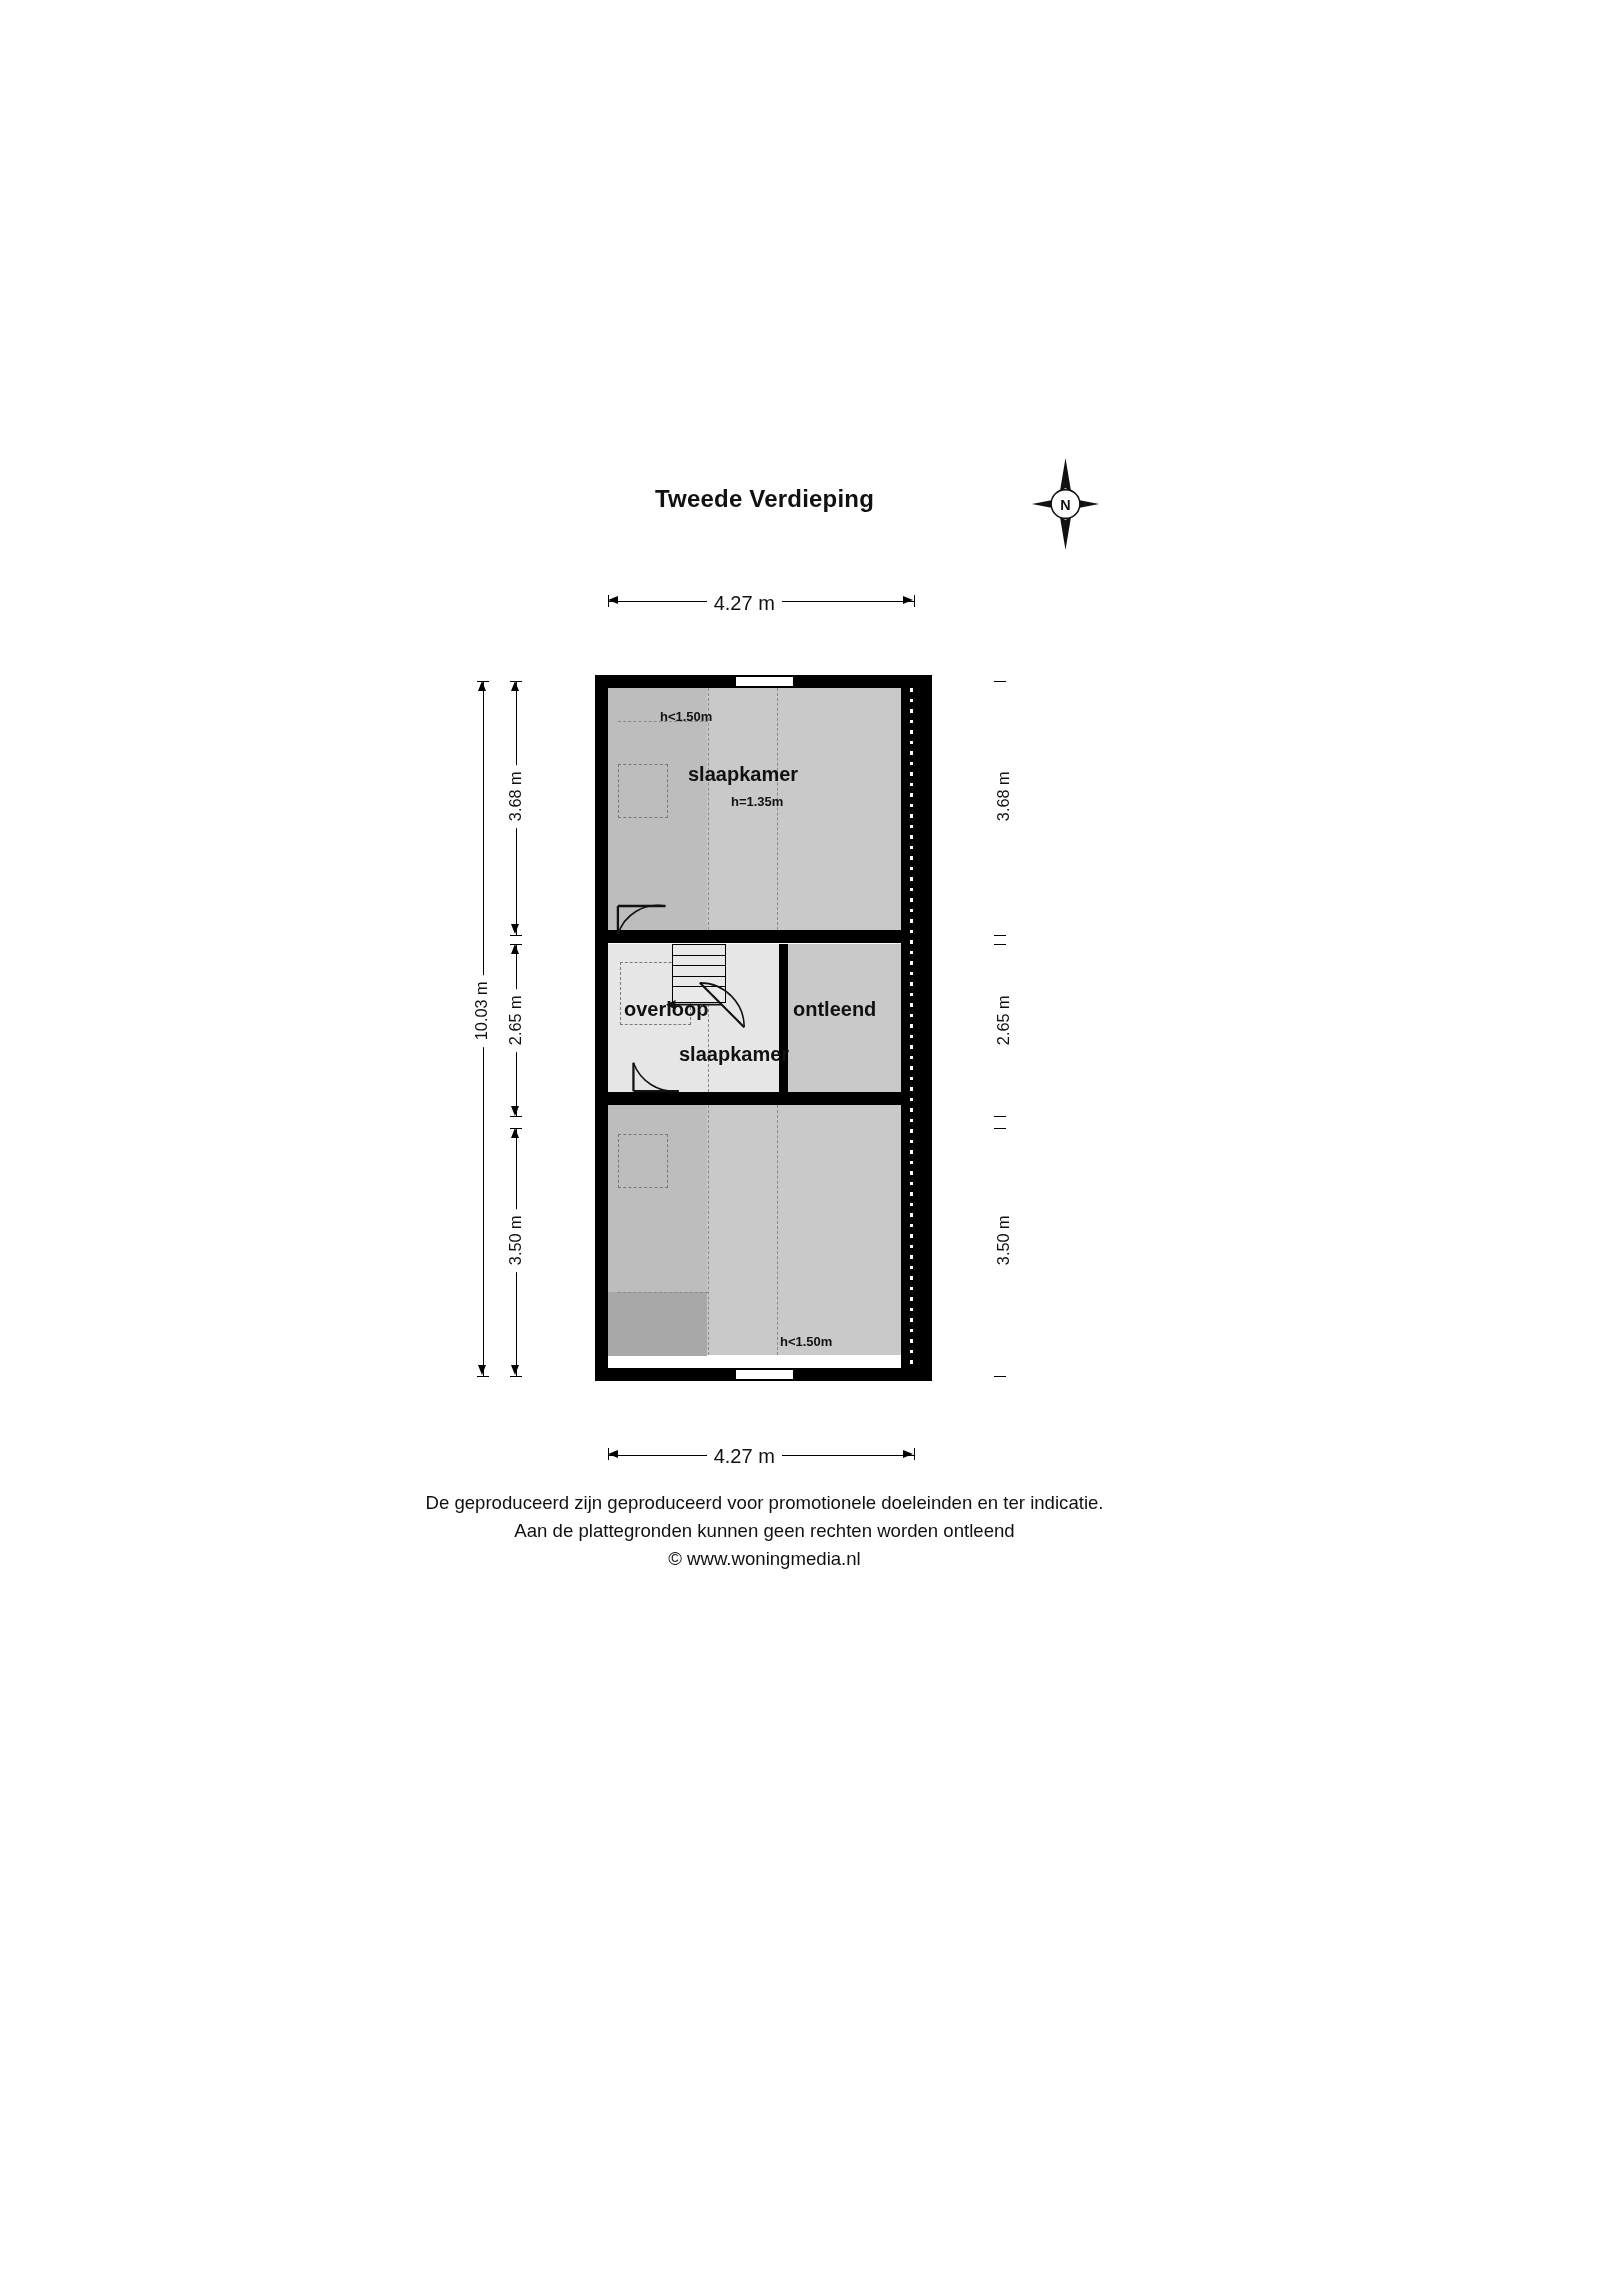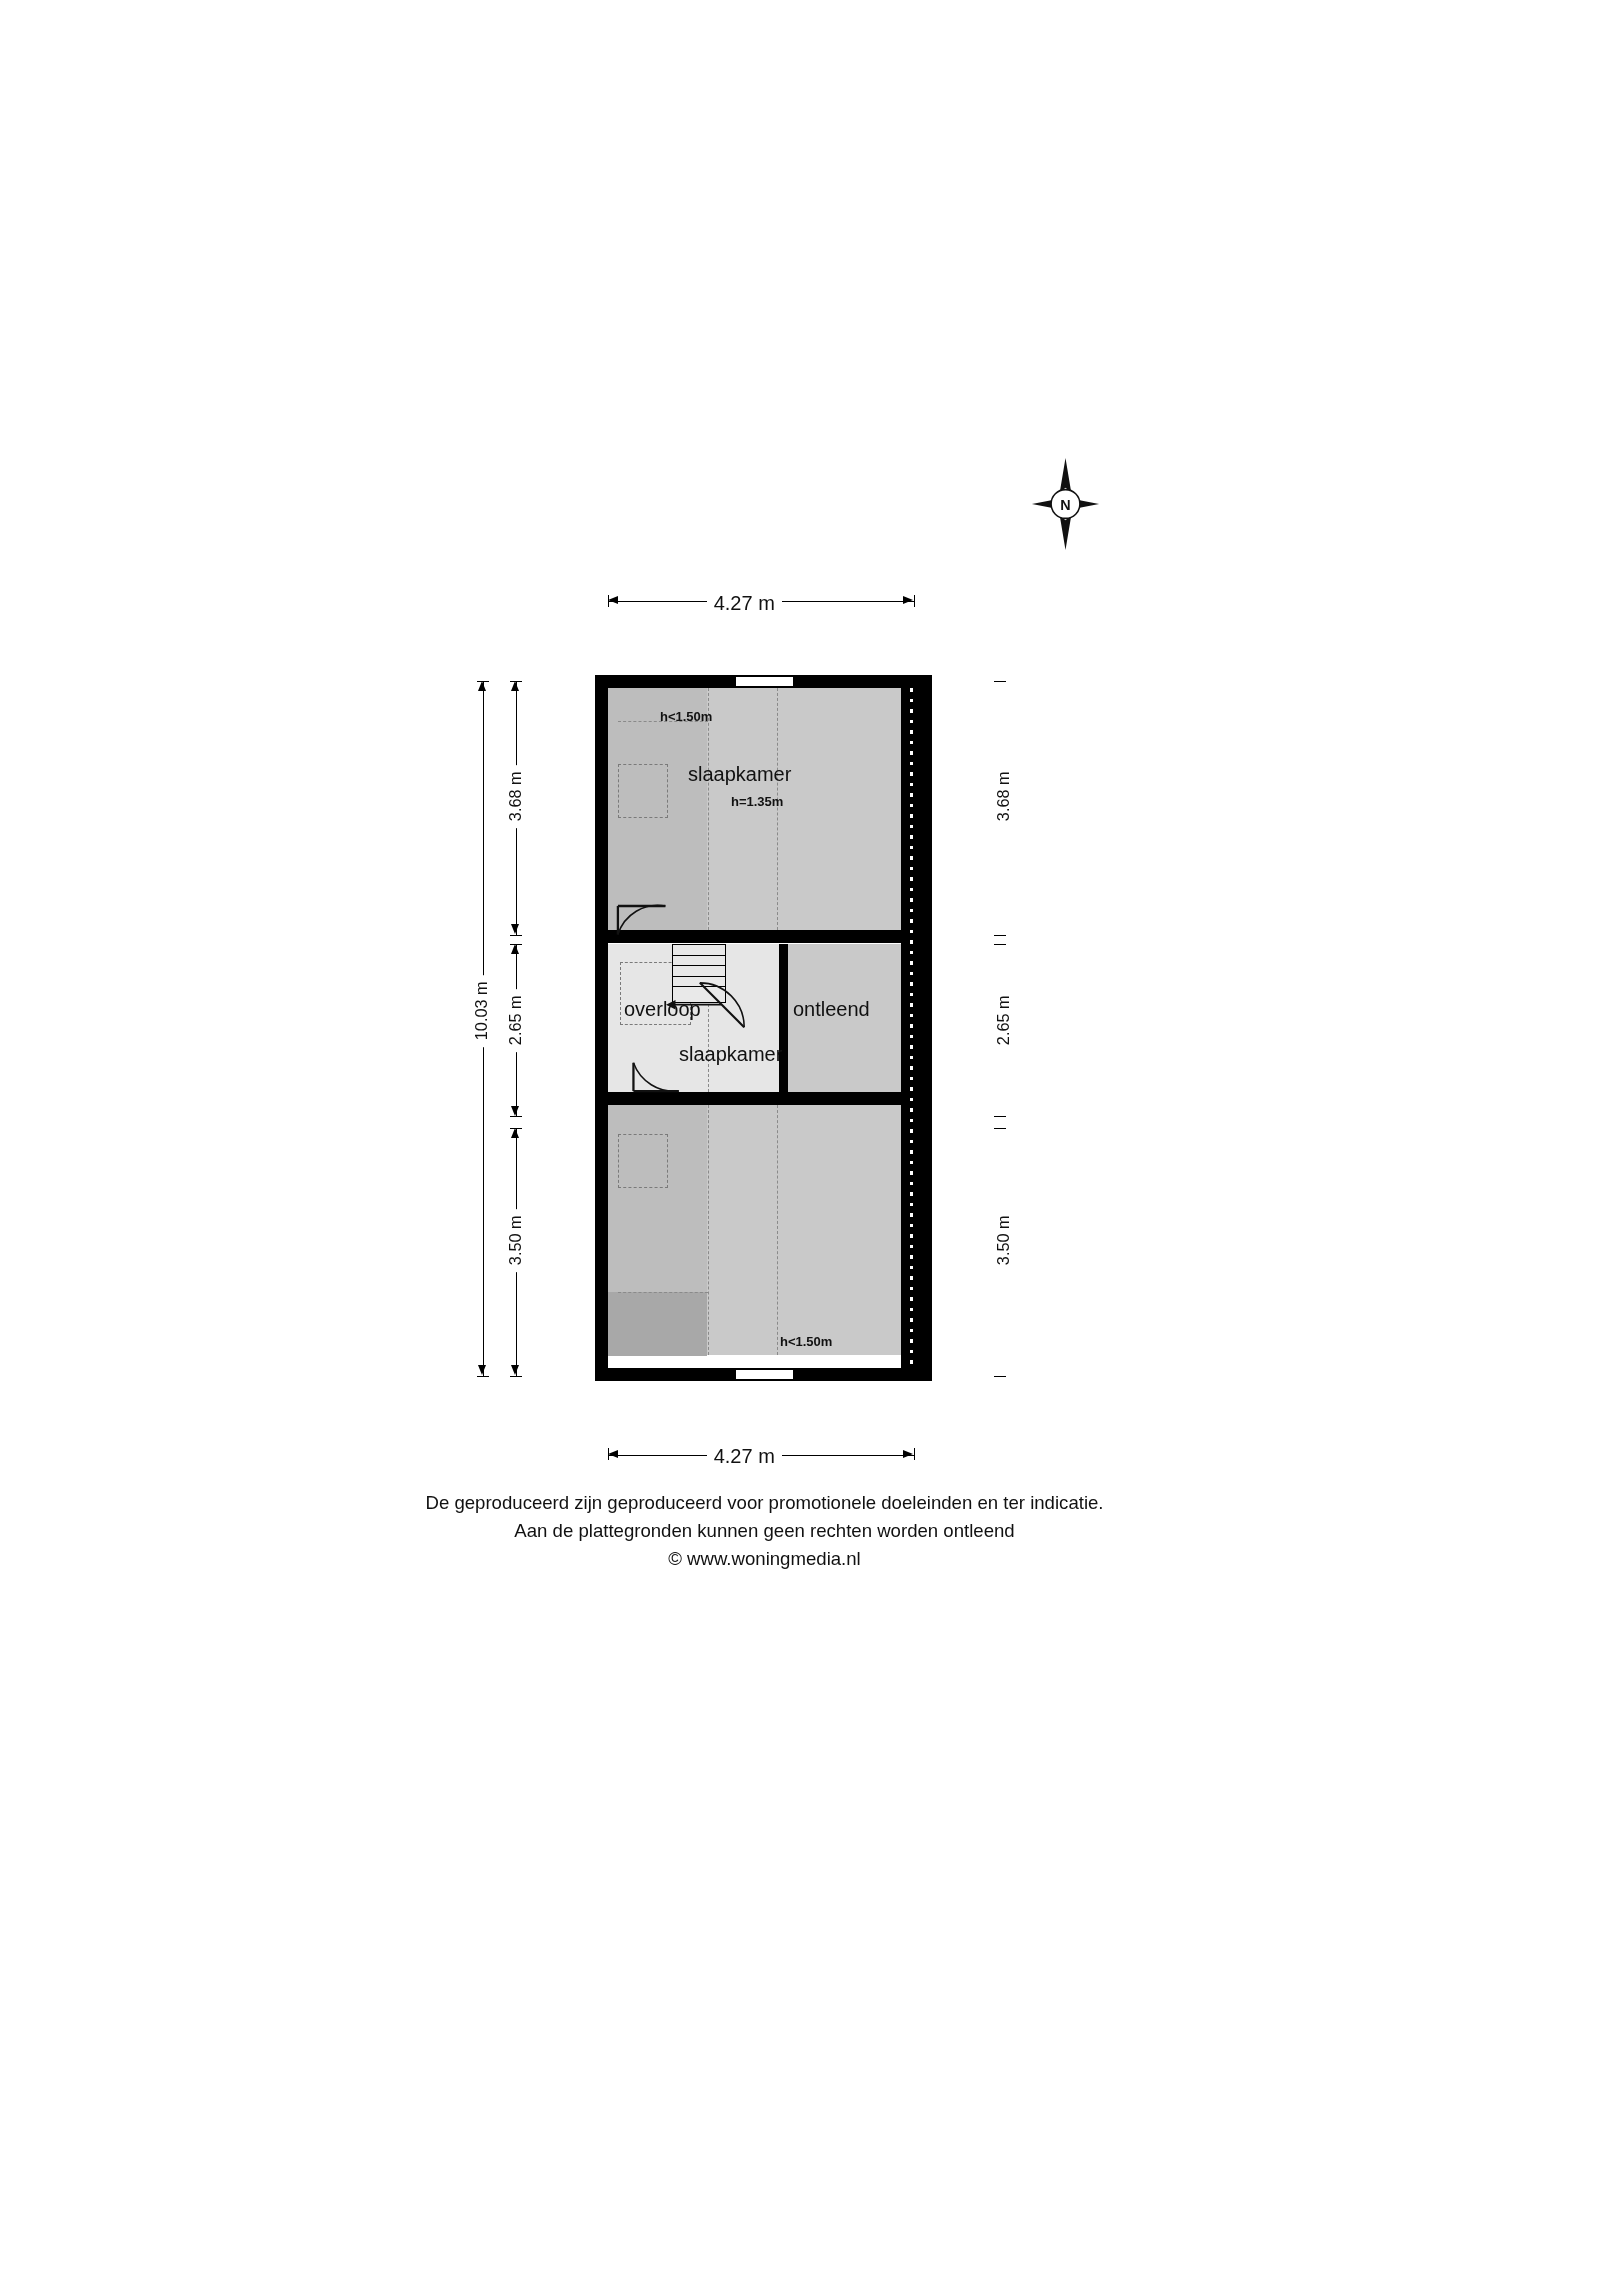--- a/index.html
+++ b/index.html
@@ -136,21 +136,21 @@
 
   
   .door-arc {
     position: absolute;
   }
 
   
   .room-label {
     position: absolute;
     font-size: 20px;
-    font-weight: normal;
+    font-weight: bold;
     color: #111;
     white-space: nowrap;
   }
   .room-sub {
     position: absolute;
     font-size: 13px;
     font-weight: bold;
     color: #111;
     white-space: nowrap;
     margin-left: 8px;
@@ -236,20 +236,21 @@
     line-height: 28px;
     color: #111;
   }
 </style>
 </head>
 <body>
 
 <div id="page">
 
   <div class="title-block">
+    <div class="title-line2">Tweede Verdieping</div>
   </div>
 
   <div class="compass">
     <svg width="71" height="96" viewBox="0 0 74 100">
       <polygon points="37,2 43,38 37,33 31,38" fill="#111"></polygon>
       <polygon points="37,98 31,62 37,67 43,62" fill="#111"></polygon>
       <polygon points="2,50 33,44 29,50 33,56" fill="#111"></polygon>
       <polygon points="72,50 41,44 45,50 41,56" fill="#111"></polygon>
       <circle cx="37" cy="50" r="15" fill="#ffffff" stroke="#111" stroke-width="1.6"></circle>
       <text x="37" y="56" font-family="Liberation Sans, sans-serif" font-size="15" font-weight="bold" text-anchor="middle" fill="#111">N</text>

